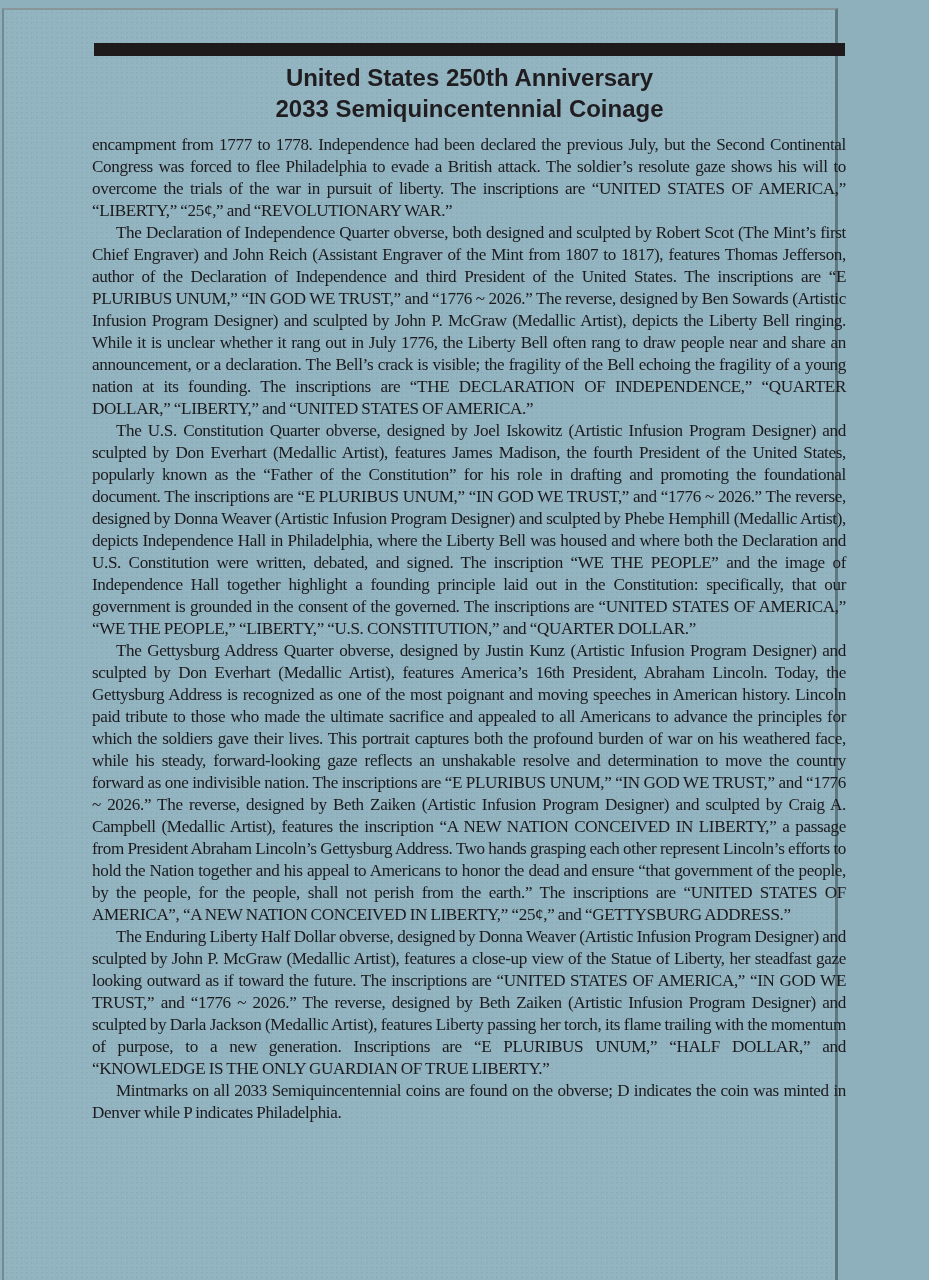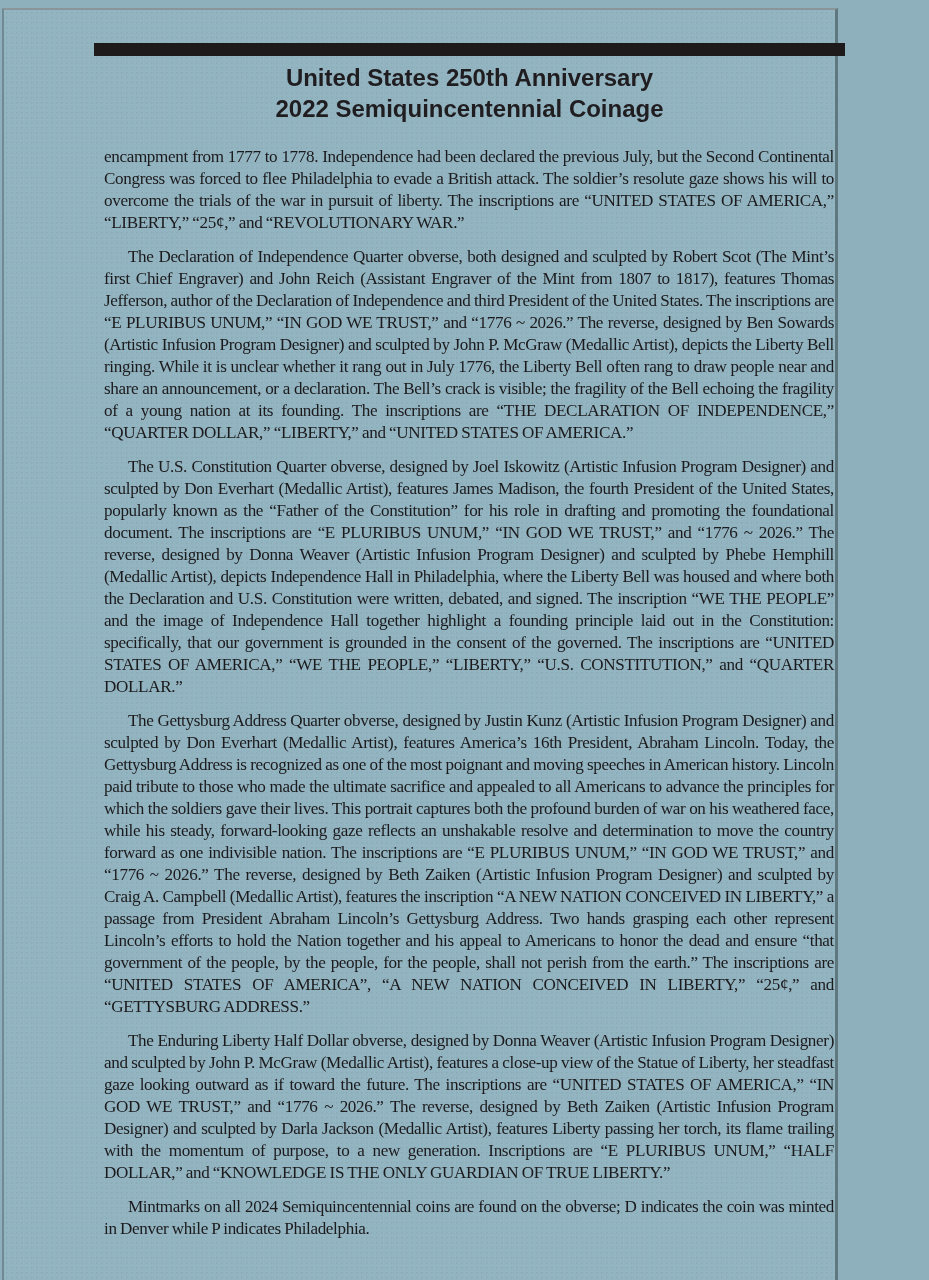--- a/index.html
+++ b/index.html
@@ -33,40 +33,40 @@
   }
   .body {
     position: absolute; left: 88px; top: 124px; width: 754px;
     font-family: "Liberation Serif", serif;
     font-size: 17.1px; line-height: 22px;
     color: #1b1a1c;
     text-align: justify;
     letter-spacing: -0.35px;
     word-spacing: -0.5px;
   }
-  .body p { margin: 12px; text-indent: 24px; hyphens: manual; }
+  .body p { margin: 0; text-indent: 24px; hyphens: manual; }
   .body p.first { text-indent: 0; }
   .body b { font-weight: normal; }
 </style>
 </head>
 <body>
 
 <div class="page">
   <div class="rule"></div>
   <div class="title">
     <div>United States 250th Anniversary</div>
-    <div>2022 Semiquincentennial Coinage</div>
+    <div>2033 Semiquincentennial Coinage</div>
   </div>
 
   <div class="body">
     <p class="first"><span>encampment from 1777 to 1778. Independence had been declared the previous July, but the Second Continental Congress was forced to flee Philadelphia to evade a British attack. The soldier’s reso­lute gaze shows his will to overcome the trials of the war in pursuit of liberty. The inscriptions are “UNITED STATES OF AMERICA,” “LIBERTY,” “25¢,” and “REVOLUTIONARY WAR.”</span></p>
 
     <p><span>The </span><b>Declaration of Independence Quarter</b><span> obverse, both designed and sculpted by Robert Scot (The Mint’s first Chief Engraver) and John Reich (Assistant Engraver of the Mint from 1807 to 1817), features Thomas Jefferson, author of the Declaration of Independence and third President of the United States. The inscriptions are “E PLURIBUS UNUM,” “IN GOD WE TRUST,” and “1776 ~ 2026.” The reverse, designed by Ben Sowards (Artistic Infusion Program Designer) and sculpted by John P. McGraw (Medallic Artist), depicts the Liberty Bell ringing. While it is unclear whether it rang out in July 1776, the Liberty Bell often rang to draw people near and share an announcement, or a declaration. The Bell’s crack is visible; the fragility of the Bell echoing the fragility of a young nation at its founding. The inscriptions are “THE DECLARATION OF INDE­PENDENCE,” “QUARTER DOLLAR,” “LIBERTY,” and “UNITED STATES OF AMERICA.”</span></p>
 
     <p><span>The </span><b>U.S. Constitution Quarter</b><span> obverse, designed by Joel Iskowitz (Artistic Infusion Program Designer) and sculpted by Don Everhart (Medallic Artist), features James Madison, the fourth Pres­ident of the United States, popularly known as the “Father of the Constitution” for his role in draft­ing and promoting the foundational document. The inscriptions are “E PLURIBUS UNUM,” “IN GOD WE TRUST,” and “1776 ~ 2026.” The reverse, designed by Donna Weaver (Artistic Infusion Program Designer) and sculpted by Phebe Hemphill (Medallic Artist), depicts Independence Hall in Philadelphia, where the Liberty Bell was housed and where both the Declaration and U.S. Con­stitution were written, debated, and signed. The inscription “WE THE PEOPLE” and the image of Independence Hall together highlight a founding principle laid out in the Constitution: specifically, that our government is grounded in the consent of the governed. The inscriptions are “UNITED STATES OF AMERICA,” “WE THE PEOPLE,” “LIBERTY,” “U.S. CONSTITUTION,” and “QUARTER DOLLAR.”</span></p>
 
     <p><span>The </span><b>Gettysburg Address Quarter</b><span> obverse, designed by Justin Kunz (Artistic Infusion Program Designer) and sculpted by Don Everhart (Medallic Artist), features America’s 16th President, Abra­ham Lincoln. Today, the Gettysburg Address is recognized as one of the most poignant and moving speeches in American history. Lincoln paid tribute to those who made the ultimate sacrifice and appealed to all Americans to advance the principles for which the soldiers gave their lives. This portrait captures both the profound burden of war on his weathered face, while his steady, for­ward-looking gaze reflects an unshakable resolve and determination to move the country forward as one indivisible nation. The inscriptions are “E PLURIBUS UNUM,” “IN GOD WE TRUST,” and “1776 ~ 2026.” The reverse, designed by Beth Zaiken (Artistic Infusion Program Designer) and sculpted by Craig A. Campbell (Medallic Artist), features the inscription “A NEW NATION CON­CEIVED IN LIBERTY,” a passage from President Abraham Lincoln’s Gettysburg Address. Two hands grasping each other represent Lincoln’s efforts to hold the Nation together and his appeal to Americans to honor the dead and ensure “that government of the people, by the people, for the people, shall not perish from the earth.” The inscriptions are “UNITED STATES OF AMERICA”, “A NEW NATION CONCEIVED IN LIBERTY,” “25¢,” and “GETTYSBURG ADDRESS.”</span></p>
 
     <p><span>The </span><b>Enduring Liberty Half Dollar</b><span> obverse, designed by Donna Weaver (Artistic Infusion Pro­gram Designer) and sculpted by John P. McGraw (Medallic Artist), features a close-up view of the Statue of Liberty, her steadfast gaze looking outward as if toward the future. The inscriptions are “UNITED STATES OF AMERICA,” “IN GOD WE TRUST,” and “1776 ~ 2026.” The reverse, designed by Beth Zaiken (Artistic Infusion Program Designer) and sculpted by Darla Jackson (Medallic Artist), features Liberty passing her torch, its flame trailing with the momentum of pur­pose, to a new generation. Inscriptions are “E PLURIBUS UNUM,” “HALF DOLLAR,” and “KNOWLEDGE IS THE ONLY GUARDIAN OF TRUE LIBERTY.”</span></p>
 
-    <p><span>Mintmarks on all 2024 Semiquincentennial coins are found on the obverse; D indicates the coin was minted in Denver while P indicates Philadelphia.</span></p>
+    <p><span>Mintmarks on all 2033 Semiquincentennial coins are found on the obverse; D indicates the coin was minted in Denver while P indicates Philadelphia.</span></p>
   </div>
 </div>
 
 </body></html>

